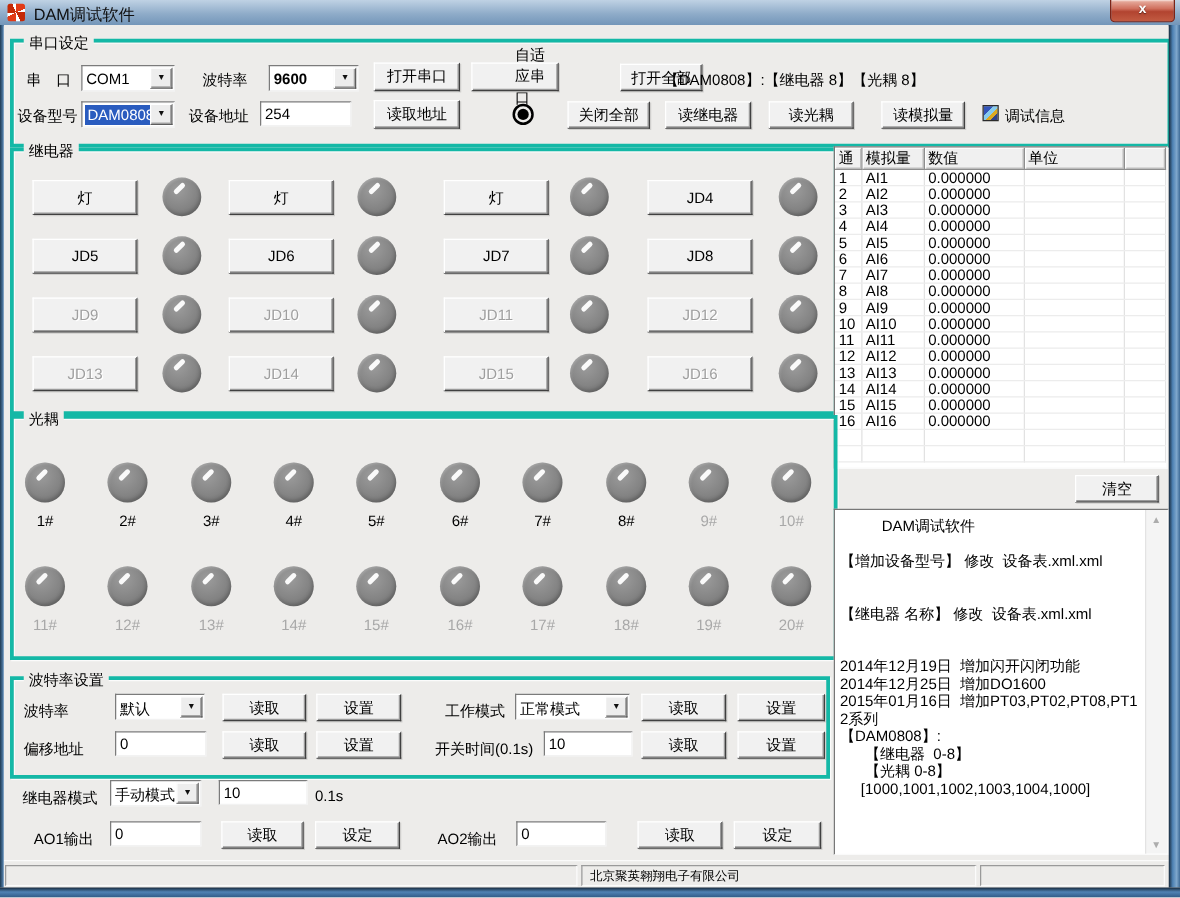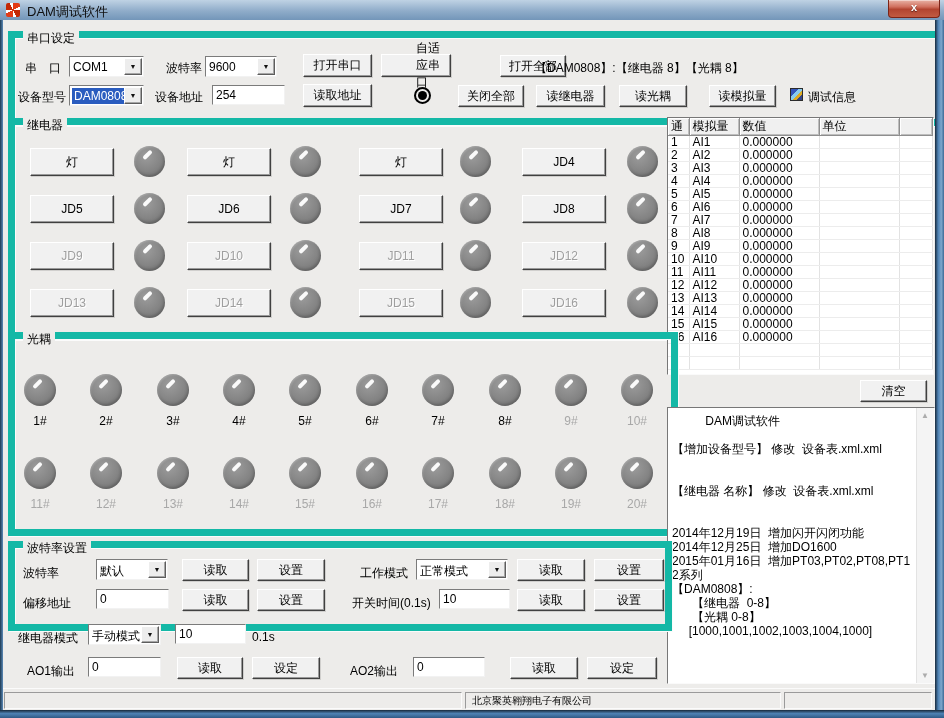--- a/index.html
+++ b/index.html
@@ -20,21 +20,21 @@
     box-shadow:inset 0 1px 0 rgba(255,255,255,.45);text-shadow:0 1px 1px rgba(0,0,0,.5);cursor:pointer;}
   .edge-left{position:absolute;left:0;top:20px;width:3px;height:690px;
     background:linear-gradient(to right,#1E3A52,#5B8AB8);}
   .edge-right{position:absolute;left:935px;top:20px;width:9px;height:690px;
     background:linear-gradient(to right,#17293B,#4E82B4 35%,#7FA7CC 70%,#3D6A96);}
   .edge-bottom{position:absolute;left:0;top:710px;width:944px;height:8px;
     background:linear-gradient(#17293B,#4E82B4 45%,#2F5A86);}
   .client{position:absolute;left:3px;top:20px;width:932px;height:690px;background:#EDECEA;}
 
   
-  .group{position:absolute;border:7px solid #14b8a6;box-shadow:1px 1px 0 #fbfbfb, inset 1px 1px 0 #fbfbfb;}
+  .group{position:absolute;border:3px solid #14b8a6;box-shadow:1px 1px 0 #fbfbfb, inset 1px 1px 0 #fbfbfb;}
   .legend{position:absolute;top:-8px;left:8px;background:#EDECEA;padding:0 4px;font-size:12px;white-space:nowrap;}
   .label{position:absolute;font-size:12px;white-space:nowrap;}
   .btn{position:absolute;height:22px;background:#F1F1F1;cursor:pointer;
     border:1px solid;border-color:#FFFFFF #404040 #404040 #FFFFFF;
     box-shadow:inset -1px -1px 0 #9A9A9A, 1px 1px 0 rgba(0,0,0,.12);
     display:flex;align-items:center;justify-content:center;font-size:12px;box-sizing:border-box;}
   .btn.disabled{color:#9F9F9F;text-shadow:1px 1px 0 #fff;}
   .input{position:absolute;height:20px;background:#fff;box-sizing:border-box;
     border:1px solid;border-color:#7B7B7B #F2F2F2 #F2F2F2 #7B7B7B;
     font-size:12px;padding:2px 3px;white-space:nowrap;overflow:hidden;}
@@ -99,21 +99,21 @@
     <div class="group" style="left:5px;top:11px;width:923px;height:81px;">
       <span class="legend">串口设定</span>
 
       <span class="label" style="left:10px;top:22px;">串　口</span>
       <div class="combo" style="left:54px;top:18px;width:75px;">
         <span class="val">COM1</span>
         <span class="drop">▼</span>
       </div>
 
       <span class="label" style="left:151px;top:22px;">波特率</span>
-      <div class="combo" style="left:190px;top:18px;width:72px;">
+      <div class="combo" style="left:204px;top:18px;width:72px;font-weight:bold;">
         <span class="val">9600</span>
         <span class="drop">▼</span>
       </div>
 
       <div class="btn" style="left:288px;top:16px;width:69px;height:23px;">打开串口</div>
       <div class="btn" style="left:366px;top:16px;width:70px;height:23px;padding-left:34px;">自适应串口</div>
       <div class="btn" style="left:443px;top:17px;width:66px;height:22px;margin-left:42px;">打开全部</div>
       <span class="label" style="left:520px;top:22px;">【DAM0808】:【继电器  8】【光耦 8】</span>
 
       <span class="label" style="left:3px;top:51px;">设备型号</span>

